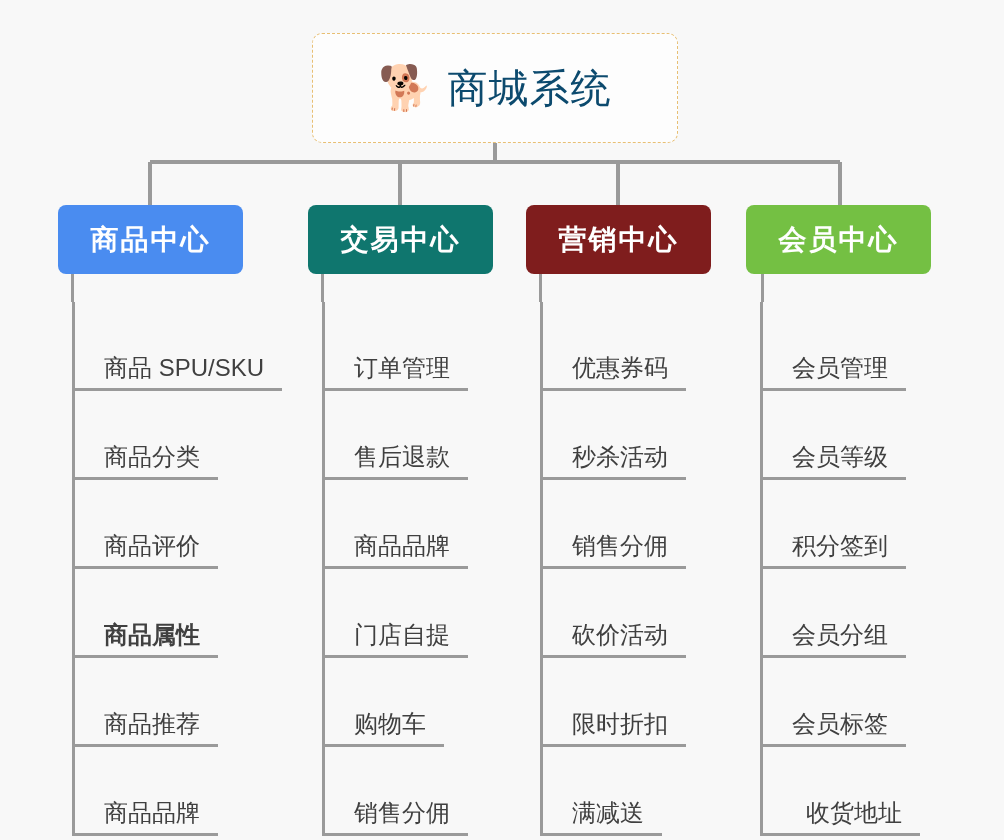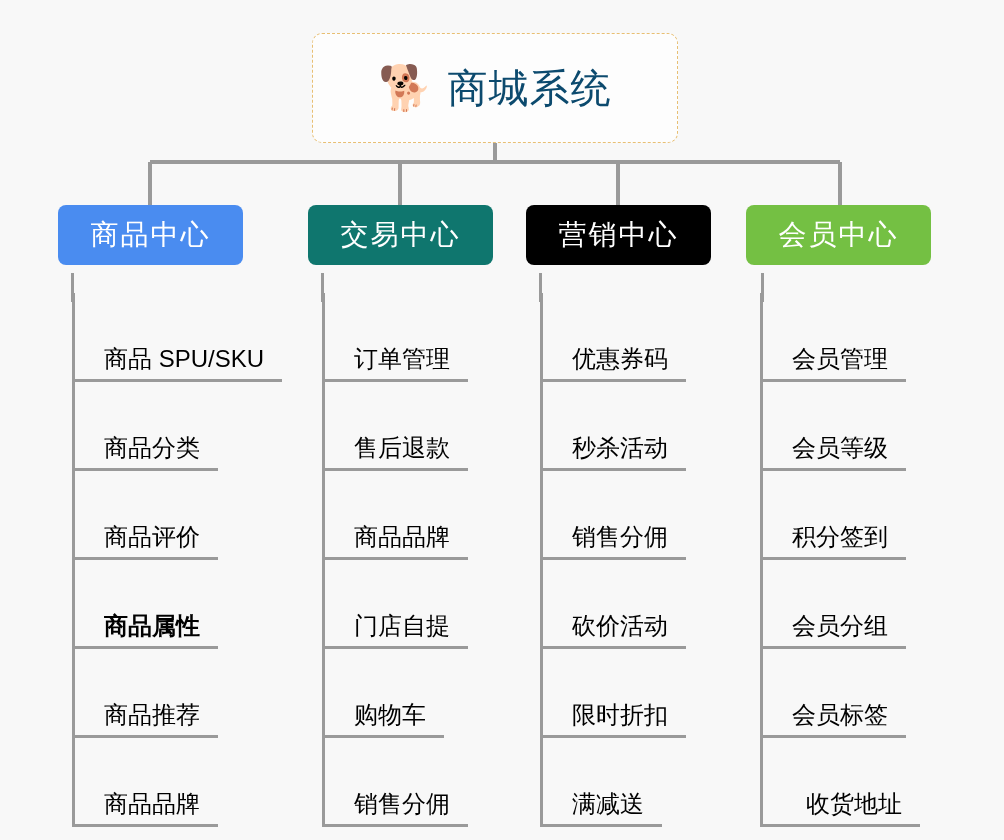--- a/index.html
+++ b/index.html
@@ -60,49 +60,50 @@
     top: 205px;
     width: 185px;
   }
   .col-0 { left: 58px; }
   .col-1 { left: 308px; }
   .col-2 { left: 526px; }
   .col-3 { left: 746px; }
 
   .cat-header {
     width: 185px;
-    height: 60px;
+    height: 69px;
     border-radius: 8px;
     display: flex;
     align-items: center;
     justify-content: center;
     color: #ffffff;
     font-size: 28px;
     letter-spacing: 2px;
     white-space: nowrap;
+    font-weight: bold;
   }
 
   .items {
     position: relative;
     margin-top: 28px;
     margin-left: 14px;
     border-left: 3px solid #9a9a9a;
     padding-left: 0;
   }
 
   .item {
     position: relative;
     height: 89px;
     display: flex;
     align-items: flex-end;
   }
   .item-label {
     display: inline-block;
     font-size: 24px;
-    color: #000000;
+    color: #404040;
     white-space: nowrap;
     padding-left: 32px;
     padding-bottom: 4px;
     border-bottom: 3px solid #84cc16;
     margin-left: -3px;
     padding-right: 18px;
   }
 </style>
 </head>
 <body style="background: rgb(248, 248, 248);">
@@ -177,21 +178,21 @@
       <div class="item">
           <span class="item-label" style="border-bottom-color: rgb(154, 154, 154);">购物车</span>
         </div>
       <div class="item">
           <span class="item-label" style="border-bottom-color: rgb(154, 154, 154);">销售分佣</span>
         </div>
     </div>
   </div>
 
   <div class="column col-2">
-    <div class="cat-header" style="background: #000000;">
+    <div class="cat-header" style="background: #7f1d1d;">
       <span>营销中心</span>
     </div>
     <div class="items" style="border-left-color: rgb(154, 154, 154);">
       <div class="item">
           <span class="item-label" style="border-bottom-color: rgb(154, 154, 154);">优惠券码</span>
         </div>
       <div class="item">
           <span class="item-label" style="border-bottom-color: rgb(154, 154, 154);">秒杀活动</span>
         </div>
       <div class="item">

